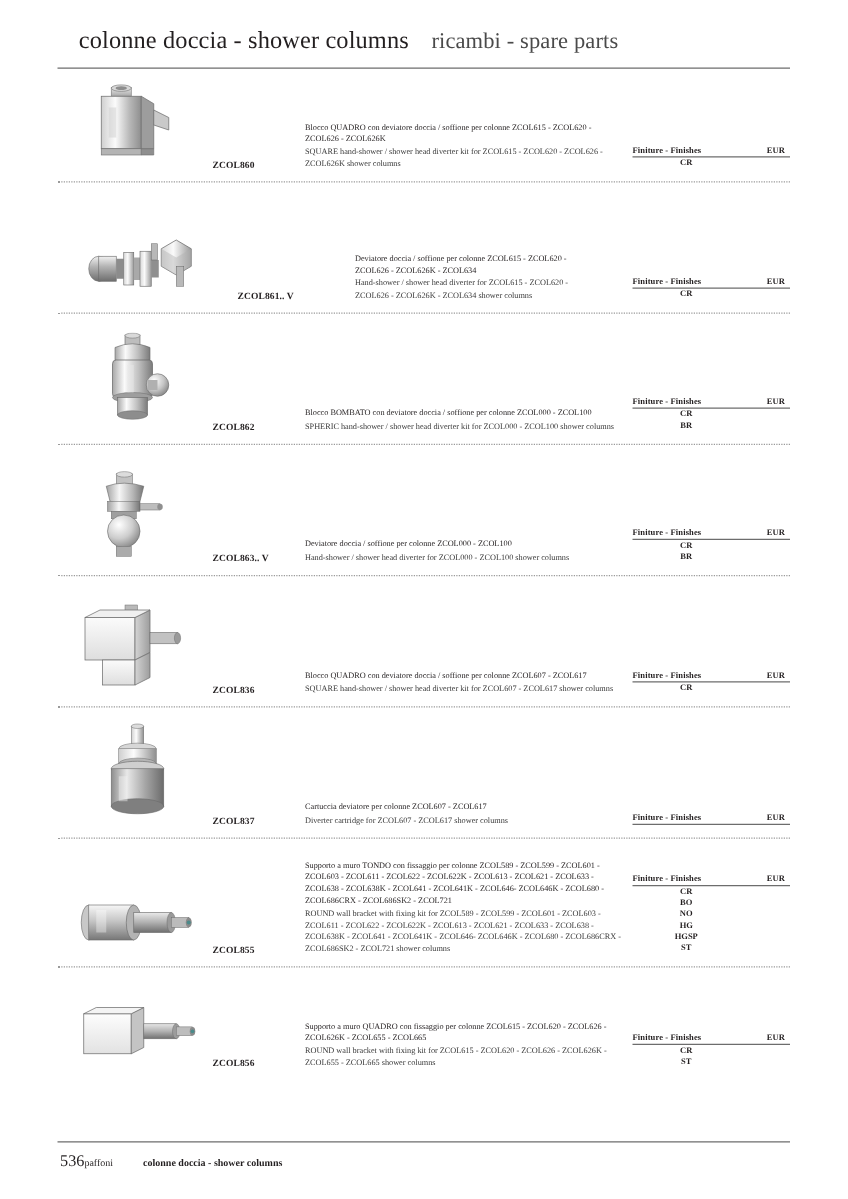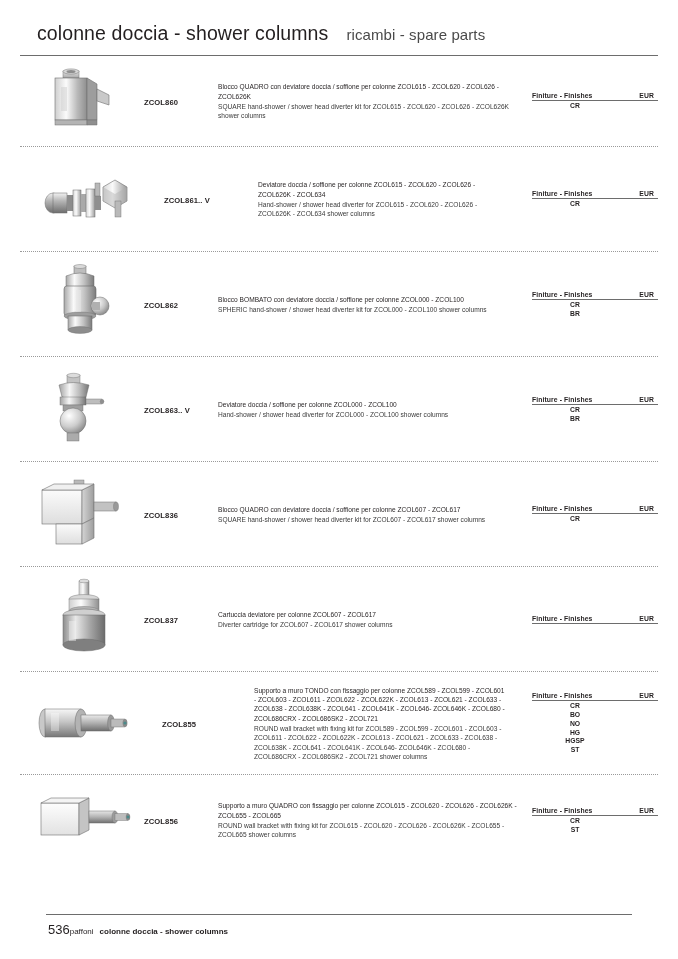--- a/index.html
+++ b/index.html
@@ -13,55 +13,56 @@
     height: 959px;
     font-family: "Liberation Sans", sans-serif;
     color: #1a1a1a;
     position: relative;
     overflow: hidden;
   }
   .page {
     width: 678px;
     height: 959px;
     position: relative;
-    padding: 0 20px;
+    padding: 0 46px;
+    font-family: Liberation Serif, serif;
   }
   
   .page-header {
     display: flex;
     align-items: baseline;
     padding-top: 22px;
     padding-bottom: 10px;
     padding-left: 17px;
   }
   .title-main {
     font-size: 19.5px;
     font-weight: 400;
     color: #231f20;
     letter-spacing: 0.1px;
   }
   .title-sub {
-    font-size: 15px;
+    font-size: 18px;
     font-weight: 400;
     color: #4a4a4a;
     margin-left: 18px;
     letter-spacing: 0.1px;
   }
   
   .rule-solid {
     border-top: 1px solid #6d6d6d;
     margin: 0 0 0 0;
   }
   .rule-dotted {
     border-top: 1px dotted #9a9a9a;
   }
   
   .row {
     display: flex;
-    align-items: center;
+    align-items: flex-end;
     position: relative;
     padding: 9px 0 9px 0;
   }
   .cell-img {
     width: 124px;
     flex: 0 0 124px;
     display: flex;
     align-items: center;
     justify-content: center;
     padding-left: 6px;
@@ -136,21 +137,21 @@
     padding-left: 2px;
   }
   .footer-page {
     font-size: 13px;
     color: #231f20;
     margin-right: 0;
   }
   .footer-brand {
     font-size: 8px;
     color: #231f20;
-    margin-right: 6px;
+    margin-right: 24px;
   }
   .footer-sec {
     font-size: 8px;
     font-weight: bold;
     color: #231f20;
   }
   
   .art { display: block; }
 </style>
 </head>
@@ -419,21 +420,21 @@
     <div class="cell-fin">
       <div class="fin-head">
         <span>Finiture - Finishes</span>
         <span class="eur">EUR</span>
       </div>
       <div class="fin-codes"></div>
     </div>
   </div>
   <div class="rule-dotted"></div>
 
-  <div class="row" style="min-height:102px;gap:18px;">
+  <div class="row" style="min-height:102px;">
     <div class="cell-img">
       <svg class="art" width="112" height="52" viewBox="0 0 112 52">
         <defs>
           <linearGradient id="g7a" x1="0" y1="0" x2="0" y2="1">
             <stop offset="0" stop-color="#f7f7f7"></stop>
               <stop offset="0.45" stop-color="#c6c6c6"></stop>
             <stop offset="1" stop-color="#777777"></stop>
           </linearGradient>
           <linearGradient id="g7b" x1="0" y1="0" x2="0" y2="1">
             <stop offset="0" stop-color="#eaeaea"></stop>

